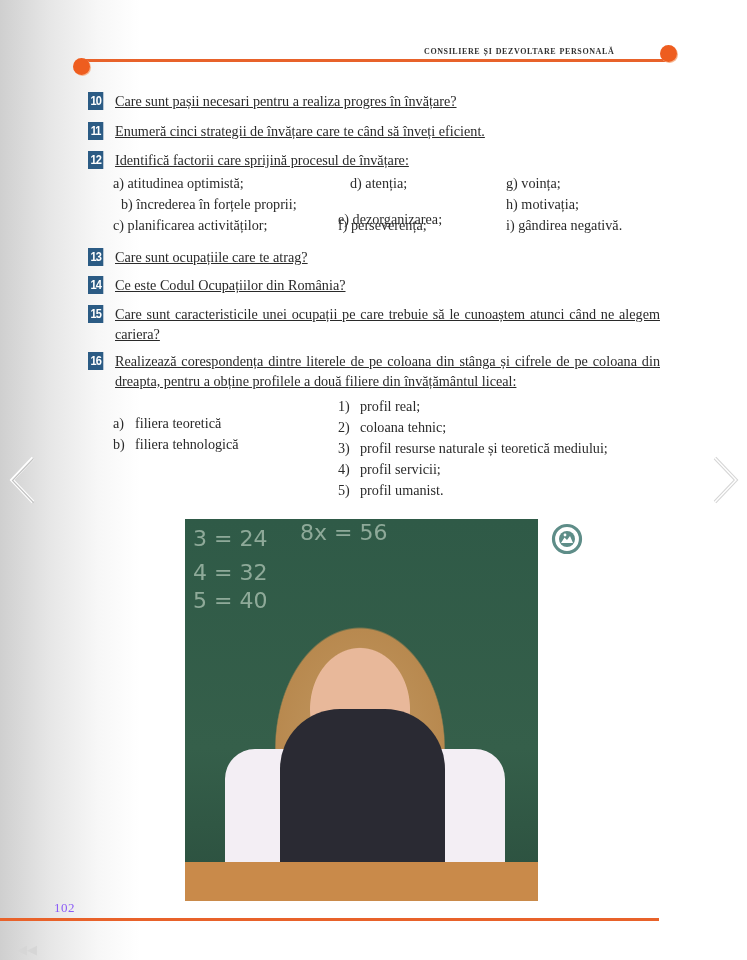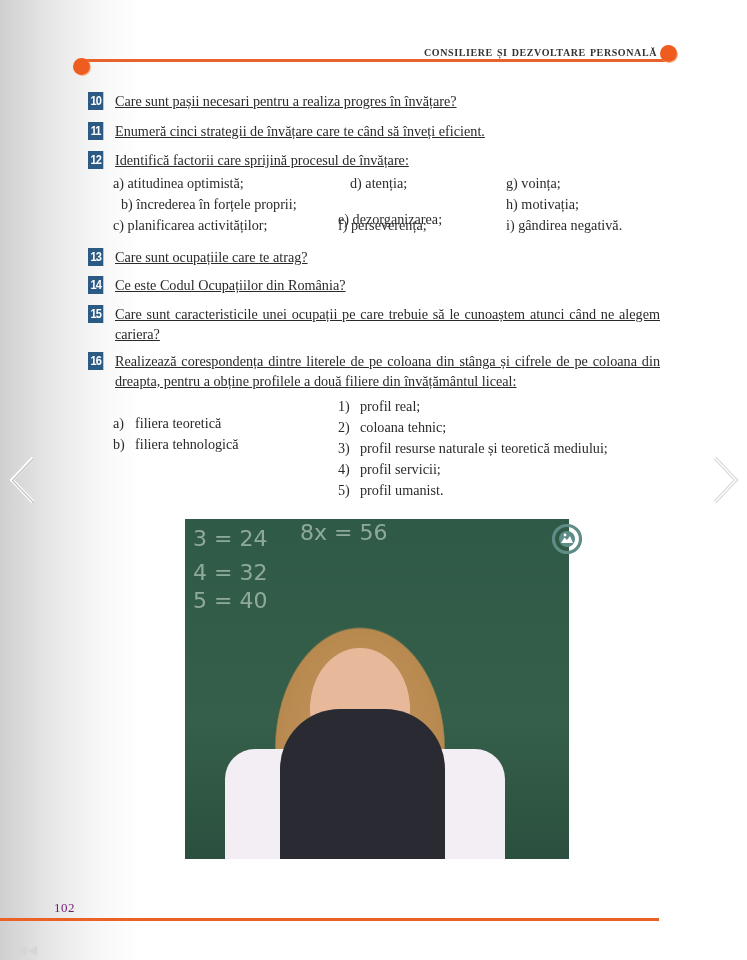--- a/index.html
+++ b/index.html
@@ -8,21 +8,21 @@
     background:#ffffff;
     font-family:"Liberation Serif", "DejaVu Serif", serif;
     color:#2a2a2a;
   }
   .left-gutter {
     position:absolute; left:0; top:0; width:140px; height:960px;
     background:linear-gradient(to right, #cfcfcf 0%, #e6e6e6 35%, #f7f7f7 70%, #ffffff 100%);
   }
   .header-title {
     position:absolute; top:44px; left:424px;
-    font-size:14px; letter-spacing:0.6px; font-variant:small-caps;
+    font-size:11px; letter-spacing:0.6px; font-variant:small-caps;
     font-weight:bold; color:#333;
     text-transform:lowercase;
   }
   .header-line {
     position:absolute; top:59px; left:80px; width:590px; height:3px; background:#e8622a;
   }
   .dot {
     position:absolute; width:17px; height:17px; border-radius:50%;
     background:#ee5d1f; box-shadow:1px 1px 0 #f7b58f;
   }
@@ -41,46 +41,45 @@
   }
   .qtext { width:545px; text-align:justify;text-decoration:underline; }
   .opts {
     position:absolute; left:113px; font-size:14.2px; line-height:20px;
   }
   .opt { position:absolute; white-space:nowrap; }
   .match { position:absolute; font-size:14.2px; line-height:21px; }
   .match .row { white-space:nowrap; display:flex; }
   .match .lbl { display:inline-block; width:22px; }
   .photo {
-    position:absolute; left:185px; top:519px; width:353px; height:340px;
+    position:absolute; left:185px; top:519px; width:353px; height:382px;
     overflow:hidden;
     background:
       radial-gradient(ellipse 90px 110px at 175px 190px, #e8b89a 0%, #e8b89a 55%, transparent 56%),
       radial-gradient(ellipse 140px 200px at 175px 230px, #c39a63 0%, #b8894f 60%, transparent 61%),
       linear-gradient(#2f5a47, #355f4a 60%, #2b4f3e);
-    padding-left: 31px;
   }
   .board-text {
     position:absolute; color:rgba(220,235,220,0.55);
     font-family:"DejaVu Sans", sans-serif; font-size:22px; line-height:24px;
   }
   .dress {
     position:absolute; left:95px; top:190px; width:165px; height:170px;
     background:#2a2a33; border-radius:60px 60px 0 0;
   }
   .blouse-l { position:absolute; left:40px; top:230px; width:80px; height:120px; background:#f3eef4; border-radius:30px 10px 0 0; }
   .blouse-r { position:absolute; left:240px; top:230px; width:80px; height:120px; background:#f3eef4; border-radius:10px 30px 0 0; }
   .desk { position:absolute; left:0; top:343px; width:353px; height:39px; background:#c98a4a; }
   .photo-caption-icon { position:absolute; left:551px; top:523px; width:32px; height:32px; }
   .nav-arrow { position:absolute; top:455px; width:30px; height:50px; }
   .nav-arrow.left { left:8px; }
   .nav-arrow.right { left:710px; }
   .footer-line { position:absolute; top:918px; left:0; width:659px; height:3px; background:#e8622a; }
   .page-number {
-    position:absolute; top:900px; left:54px; font-size:13px; letter-spacing:0.5px; color:#701a75;
+    position:absolute; top:900px; left:54px; font-size:13px; letter-spacing:0.5px; color:#8b5cf6;
   }
   .rewind-icon { position:absolute; left:17px; top:942px; color:#d6d6d6; font-size:13px; font-family:"DejaVu Sans",sans-serif; }
 </style>
 </head>
 <body>
 
 <div class="left-gutter"></div>
 
 <div class="header-title">Consiliere și dezvoltare personală</div>
 <div class="header-line"></div>

